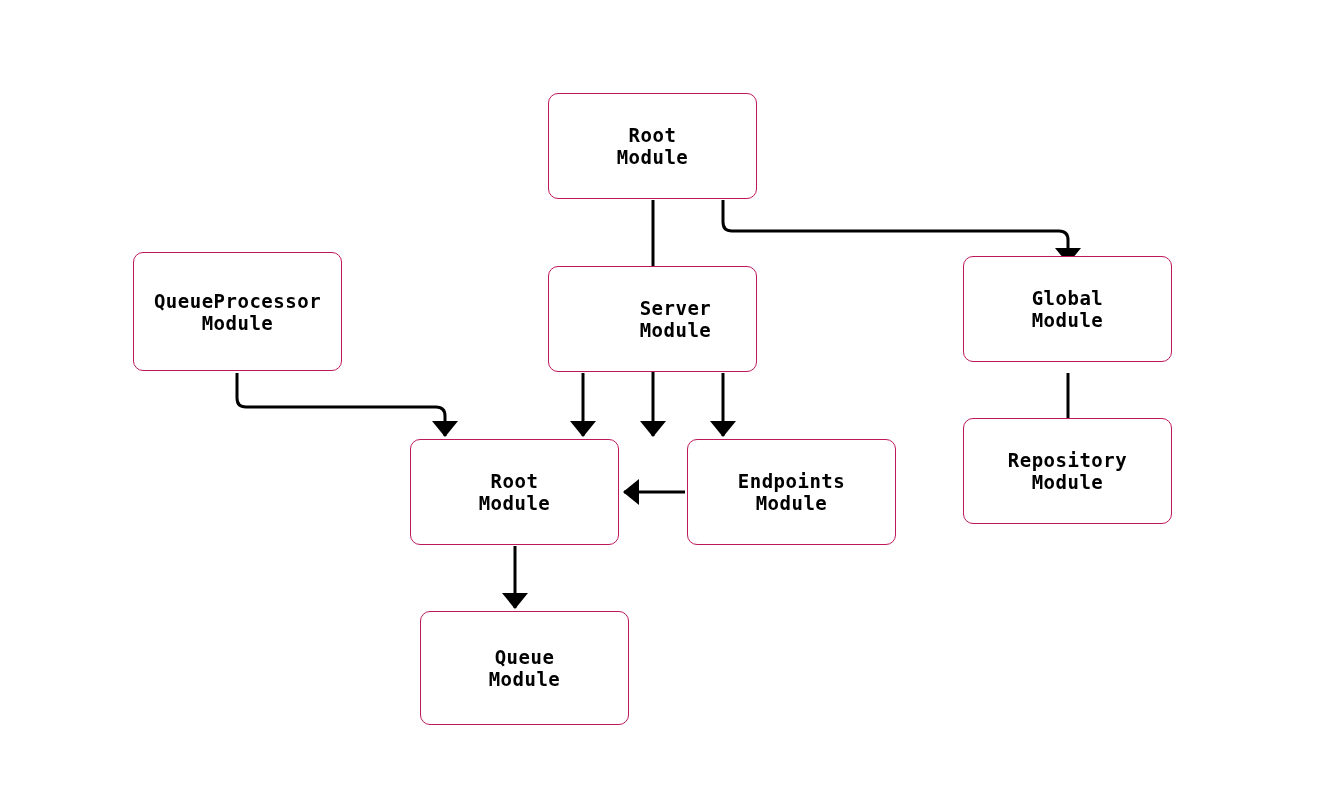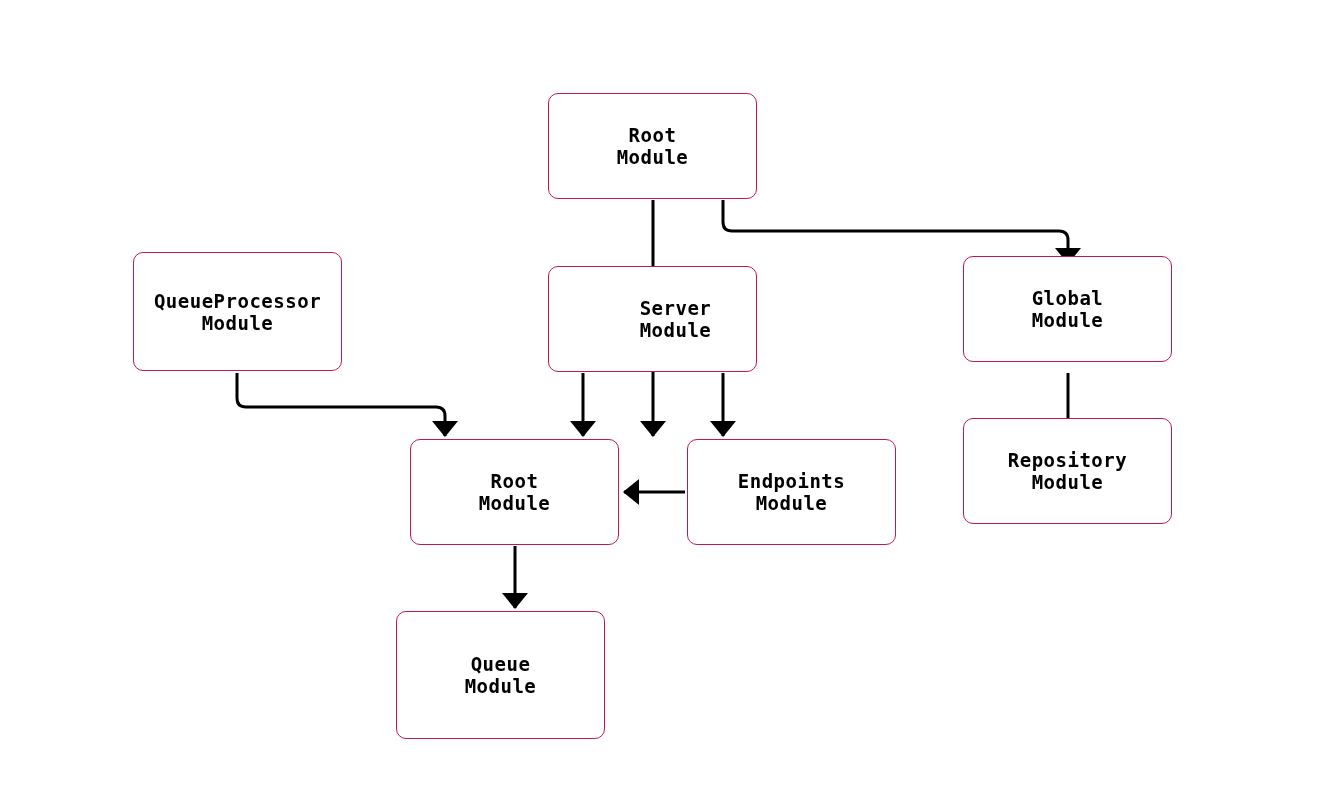--- a/index.html
+++ b/index.html
@@ -86,18 +86,18 @@
 Module</span>
       </div>
       <div class="node" style="left: 687px; top: 439px; width: 209px; height: 106px;">
         <span class="node-label">Endpoints
 Module</span>
       </div>
       <div class="node" style="left: 963px; top: 418px; width: 209px; height: 106px;">
         <span class="node-label">Repository
 Module</span>
       </div>
-      <div class="node" style="left: 396px; top: 611px; width: 209px; height: 128px;">
+      <div class="node" style="left: 420px; top: 611px; width: 209px; height: 114px;">
         <span class="node-label">Queue
 Module</span>
       </div>
     </div>
 </div>
 
 </body></html>

